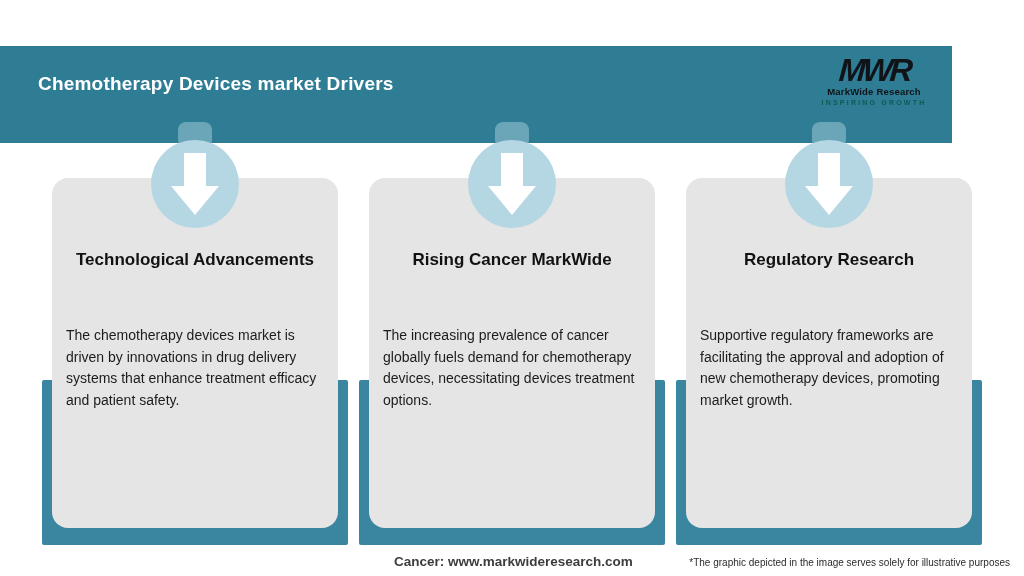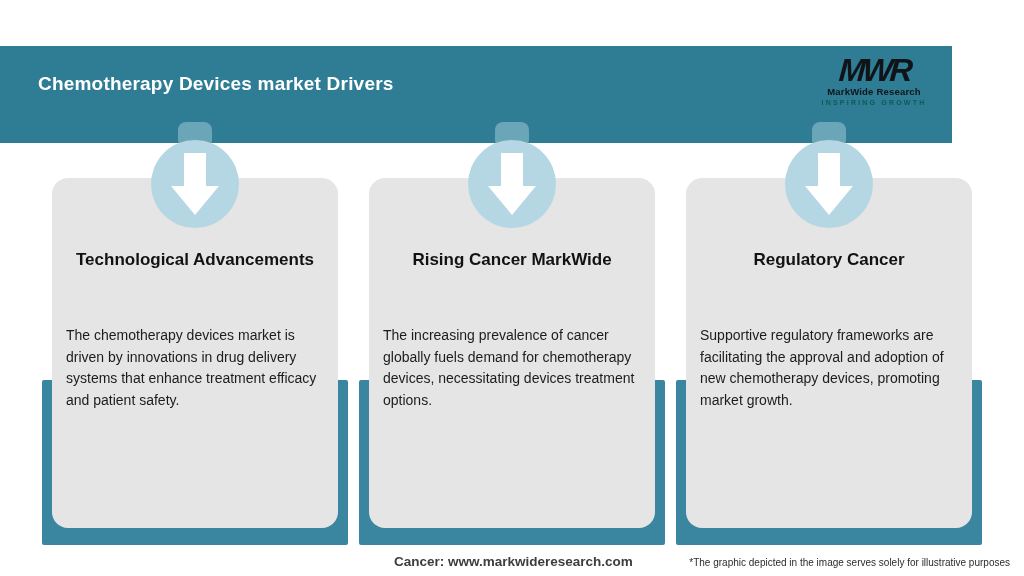--- a/index.html
+++ b/index.html
@@ -172,21 +172,21 @@
     <div class="card-title">Technological Advancements</div>
     <div class="card-desc">The chemotherapy devices market is driven by innovations in drug delivery systems that enhance treatment efficacy and patient safety.</div>
   </div>
 
   <div class="card card-2">
     <div class="card-title">Rising Cancer MarkWide</div>
     <div class="card-desc">The increasing prevalence of cancer globally fuels demand for chemotherapy devices, necessitating devices treatment options.</div>
   </div>
 
   <div class="card card-3">
-    <div class="card-title">Regulatory Cancer</div>
+    <div class="card-title">Regulatory Research</div>
     <div class="card-desc">Supportive regulatory frameworks are facilitating the approval and adoption of new chemotherapy devices, promoting market growth.</div>
   </div>
 
   <div class="stem-ghost stem-1"></div>
   <div class="stem-ghost stem-2"></div>
   <div class="stem-ghost stem-3"></div>
 
   <div class="circle circle-1">
     <svg width="48" height="66" viewBox="0 0 48 66">
       <path d="M13 0 h22 v33 h13 L24 62 L0 33 h13 Z" fill="#ffffff"></path>

